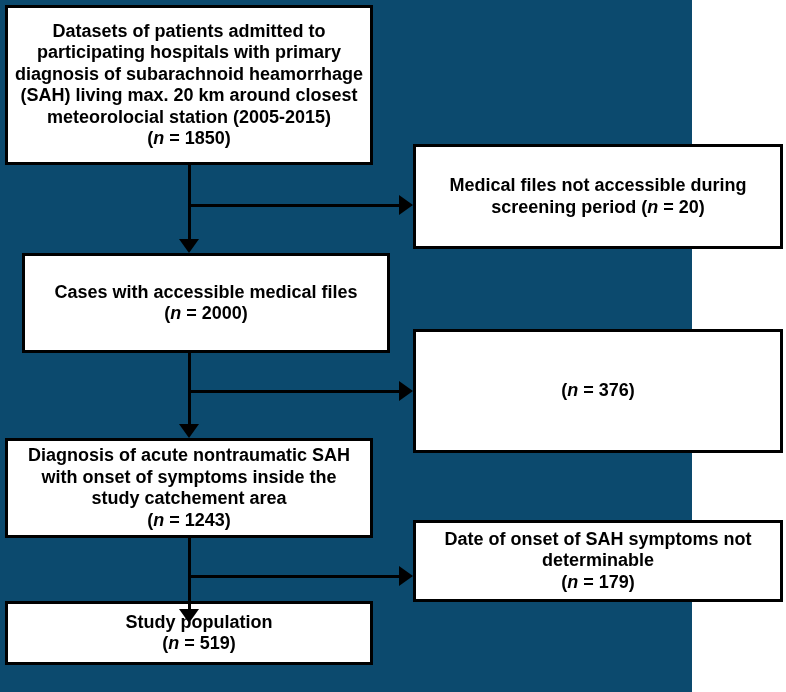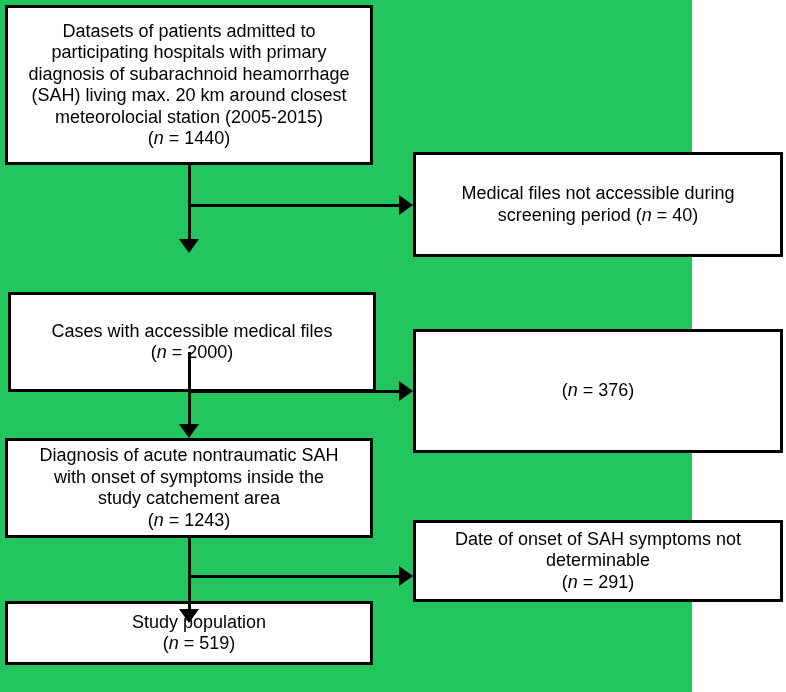--- a/index.html
+++ b/index.html
@@ -1,22 +1,23 @@
 <!DOCTYPE html>
 <html><head>
 <meta charset="utf-8">
 <style>
   html, body { margin: 0; padding: 0; background: #ffffff; }
   #canvas {
     position: relative;
     width: 692px;
     height: 692px;
-    background: #22c55e;
+    background: #0c4a6e;
     font-family: "Liberation Sans", "DejaVu Sans", sans-serif;
     color: #000000;
+    font-weight: bold;
   }
   .box {
     position: absolute;
     box-sizing: border-box;
     border: 3px solid #000000;
     background: #ffffff;
     display: flex;
     flex-direction: column;
     align-items: center;
     justify-content: center;
@@ -47,53 +48,53 @@
 <body>
 
 <div id="canvas">
 
   <div class="box" style="left:5px; top:5px; width:368px; height:160px;">
     <div class="txt">Datasets of patients admitted to
 participating hospitals with primary
 diagnosis of subarachnoid heamorrhage
 (SAH) living max. 20 km around closest
 meteorolocial station (2005-2015)</div>
-    <div class="nline"><span>(</span><span class="it">n</span><span> = 1440)</span></div>
+    <div class="nline"><span>(</span><span class="it">n</span><span> = 1850)</span></div>
   </div>
 
-  <div class="box" style="left:8px; top:253px; width:368px; height:100px;margin-top:39px;">
+  <div class="box" style="left:22px; top:253px; width:368px; height:100px;">
     <div class="txt">Cases with accessible medical files</div>
     <div class="nline"><span>(</span><span class="it">n</span><span> = 2000)</span></div>
   </div>
 
   <div class="box" style="left:5px; top:438px; width:368px; height:100px;">
     <div class="txt">Diagnosis of acute nontraumatic SAH
 with onset of symptoms inside the
 study catchement area</div>
     <div class="nline"><span>(</span><span class="it">n</span><span> = 1243)</span></div>
   </div>
 
   <div class="box" style="left:5px; top:601px; width:368px; height:64px;padding-left:24px;">
     <div class="txt">Study population</div>
     <div class="nline"><span>(</span><span class="it">n</span><span> = 519)</span></div>
   </div>
 
-  <div class="box" style="left:413px; top:152px; width:370px; height:105px;">
+  <div class="box" style="left:413px; top:144px; width:370px; height:105px;">
     <div class="txt"><span>Medical files not accessible during
-screening period</span><span> (</span><span class="it">n</span><span> = 40)</span></div>
+screening period</span><span> (</span><span class="it">n</span><span> = 20)</span></div>
   </div>
 
   <div class="box" style="left:413px; top:329px; width:370px; height:124px;">
     <div class="nline"><span>(</span><span class="it">n</span><span> = 376)</span></div>
   </div>
 
   <div class="box" style="left:413px; top:520px; width:370px; height:82px;">
     <div class="txt">Date of onset of SAH symptoms not
 determinable</div>
-    <div class="nline"><span>(</span><span class="it">n</span><span> = 291)</span></div>
+    <div class="nline"><span>(</span><span class="it">n</span><span> = 179)</span></div>
   </div>
 
   <div class="vline" style="left:188px; top:165px; height:78px;"></div>
   <div class="arr-down" style="left:179px; top:239px;"></div>
 
   <div class="vline" style="left:188px; top:352px; height:76px;"></div>
   <div class="arr-down" style="left:179px; top:424px;"></div>
 
   <div class="vline" style="left:188px; top:537px; height:76px;"></div>
   <div class="arr-down" style="left:179px; top:609px;"></div>

